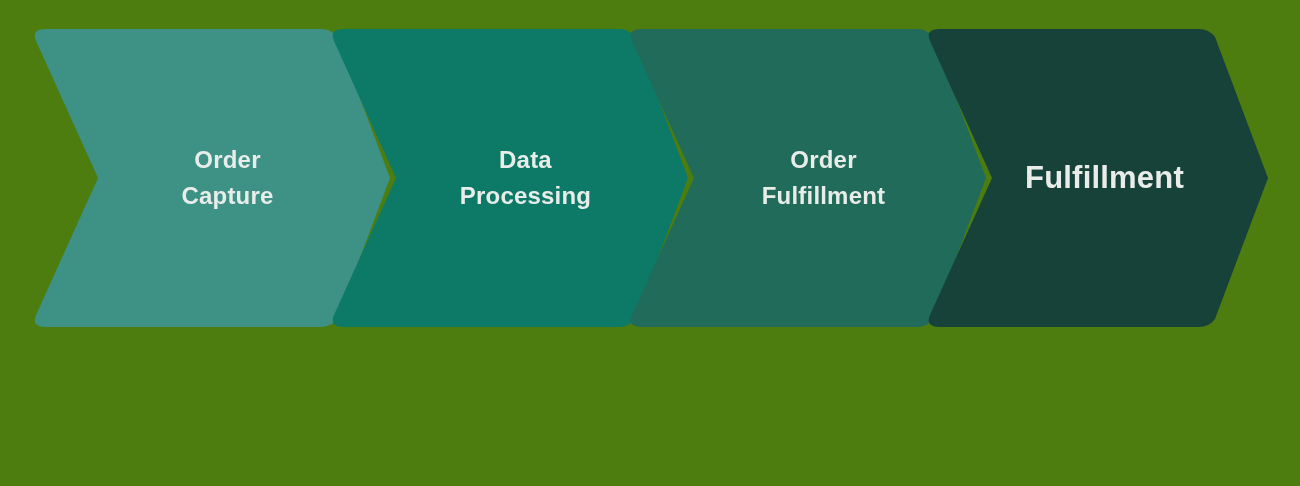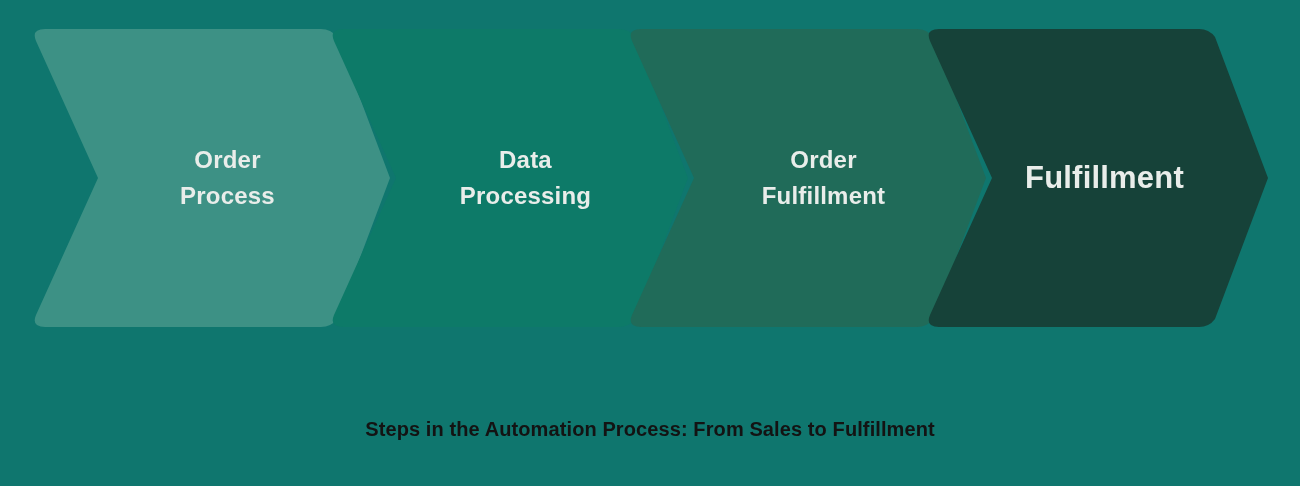--- a/index.html
+++ b/index.html
@@ -81,31 +81,31 @@
     font-family: "Liberation Sans", sans-serif;
     font-size: 20px;
     font-weight: bold;
     color: #131313;
     letter-spacing: 0.1px;
   }
 </style>
 </head>
 <body>
 
-<div id="figure" style="background: #0f766e;">
+<div id="figure" style="background: #4d7c0f;">
 
   <div id="chevron-flow">
 
     <div class="chevron-step" id="step-0">
       <svg class="chevron-shape" viewBox="0 0 359 298" preserveAspectRatio="none">
         <path d="M 14 0 L 290 0 Q 300 0 306 8 L 359 149 L 306 290 Q 300 298 290 298 L 14 298 Q 0 298 5 286 L 67 149 L 5 12 Q 0 0 14 0 Z" fill="#3d9185"></path>
       </svg>
       <div class="chevron-label two-line" style="color: rgb(233, 237, 234);">
         <span>Order</span>
-        <span>Process</span>
+        <span>Capture</span>
       </div>
     </div>
 
     <div class="chevron-step" id="step-1">
       <svg class="chevron-shape" viewBox="0 0 359 298" preserveAspectRatio="none">
         <path d="M 14 0 L 290 0 Q 300 0 306 8 L 359 149 L 306 290 Q 300 298 290 298 L 14 298 Q 0 298 5 286 L 67 149 L 5 12 Q 0 0 14 0 Z" fill="#0d7a68"></path>
       </svg>
       <div class="chevron-label two-line" style="color: rgb(233, 237, 234);">
         <span>Data</span>
         <span>Processing</span>
@@ -126,15 +126,14 @@
       <svg class="chevron-shape" viewBox="0 0 343 298" preserveAspectRatio="none">
         <path d="M 14 0 L 274 0 Q 284 0 290 8 L 343 149 L 290 290 Q 284 298 274 298 L 14 298 Q 0 298 5 286 L 67 149 L 5 12 Q 0 0 14 0 Z" fill="#164239"></path>
       </svg>
       <div class="chevron-label one-line" style="color: rgb(233, 237, 234);">
         <span>Fulfillment</span>
       </div>
     </div>
 
   </div>
 
-  <div id="figure-caption" style="color: rgb(19, 19, 19);">Steps in the Automation Process: From Sales to Fulfillment</div>
 
 </div>
 
 </body></html>

